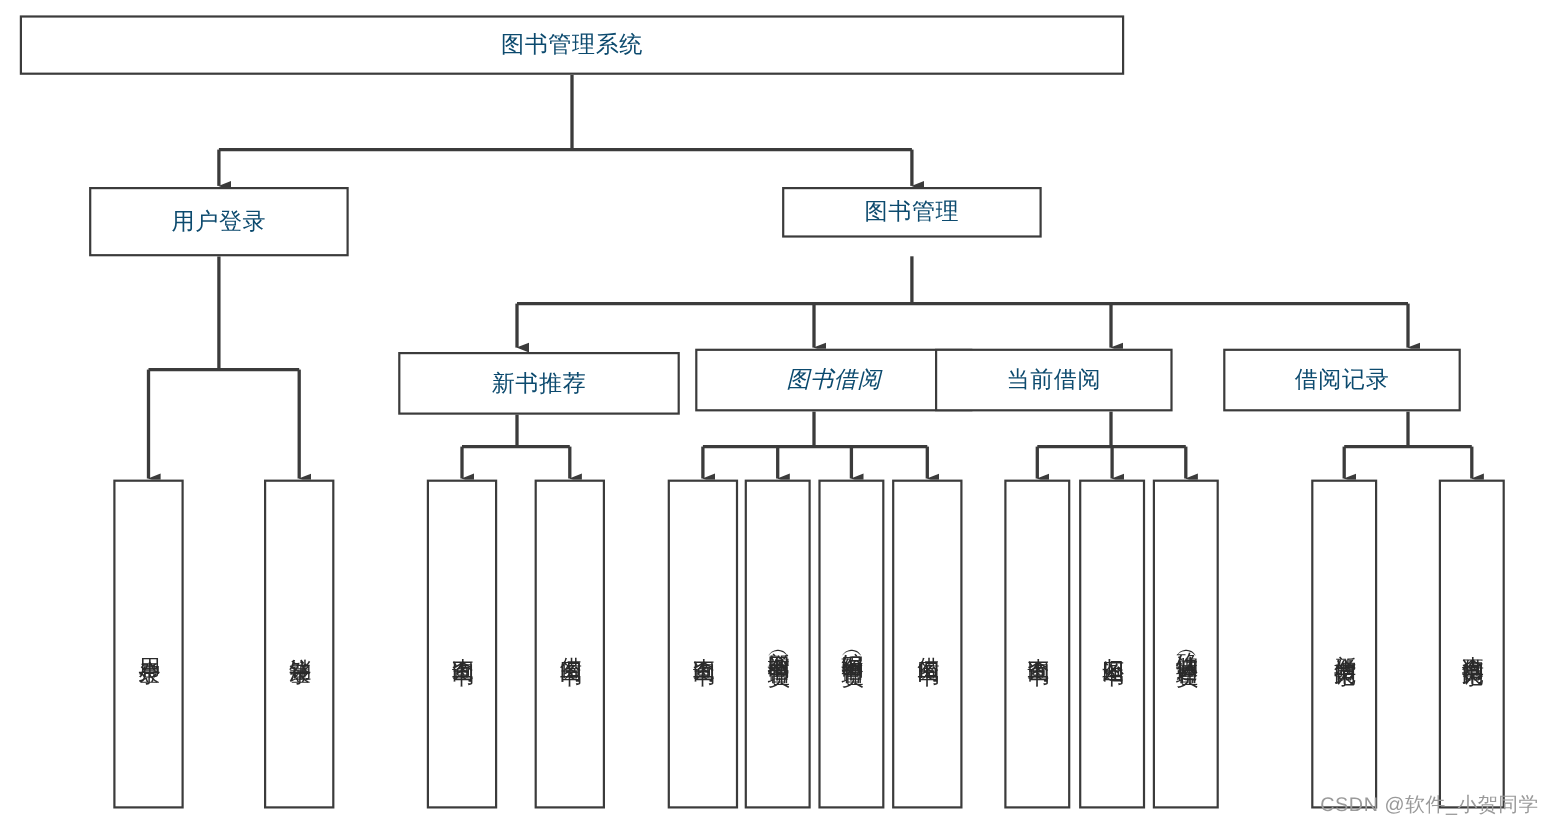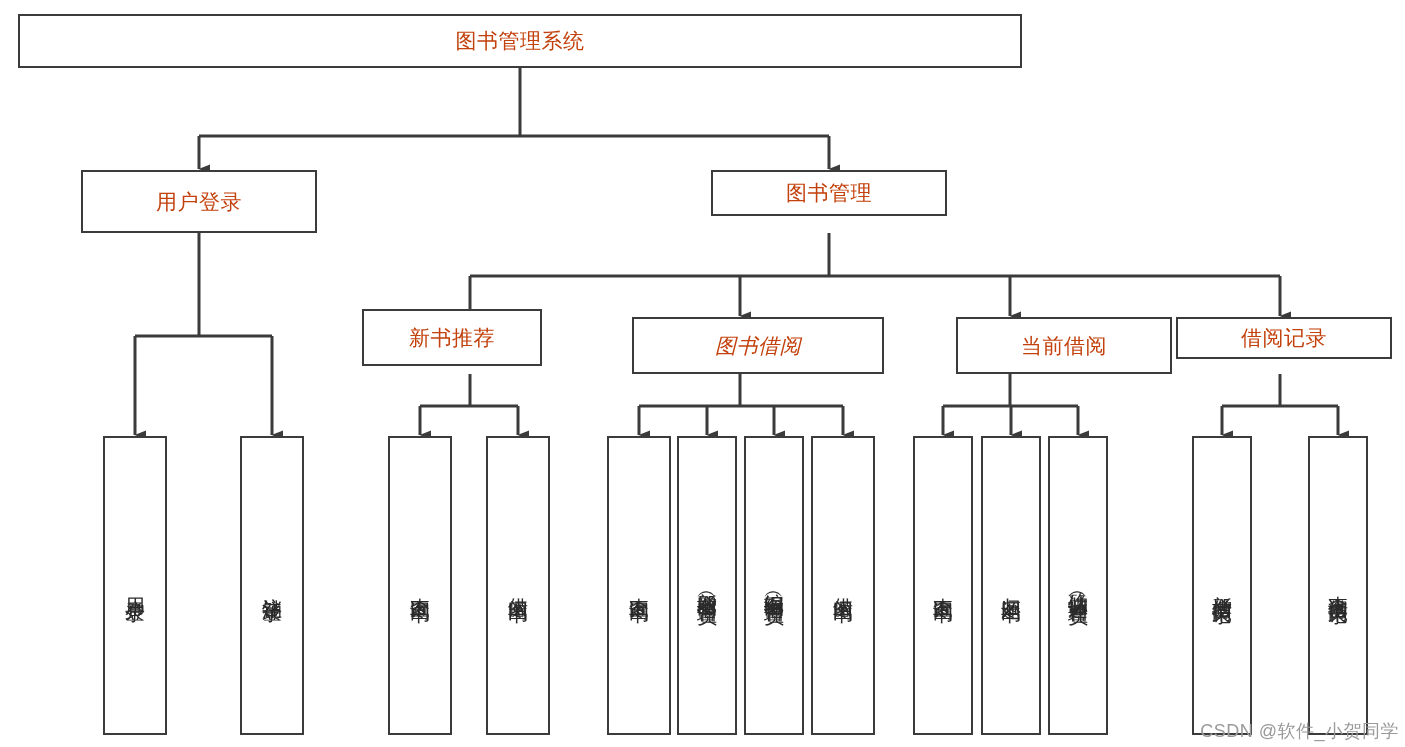--- a/index.html
+++ b/index.html
@@ -32,21 +32,21 @@
     display: flex;
     align-items: center;
     justify-content: center;
     overflow: hidden;
   }
   .node-box.level-0 {
     border-width: 2px;
   }
   .node-label-h {
     font-size: 21px;
-    color: #c2410c;
+    color: #0c4a6e;
     line-height: 1.2;
     white-space: nowrap;
     text-align: center;
     letter-spacing: 0.5px;
   }
   .node-label-v {
     font-size: 20px;
     color: #2a2a2a;
     writing-mode: vertical-rl;
     text-orientation: upright;
@@ -121,30 +121,30 @@
   <div id="nodes-layer">
       <div class="node-box level-0" style="left: 18px; top: 14px; width: 1004px; height: 54px;">
         <span class="node-label-h">图书管理系统</span>
       </div>
       <div class="node-box branch-box" style="left: 81px; top: 170px; width: 236px; height: 63px;">
         <span class="node-label-h">用户登录</span>
       </div>
       <div class="node-box branch-box" style="left: 711px; top: 170px; width: 236px; height: 46px;">
         <span class="node-label-h">图书管理</span>
       </div>
-      <div class="node-box branch-box" style="left: 362px; top: 309px; width: 180px; height: 57px; justify-content: center;">
+      <div class="node-box branch-box" style="left: 362px; top: 320px; width: 256px; height: 57px; justify-content: center;">
         <span class="node-label-h">新书推荐</span>
       </div>
       <div class="node-box branch-box" style="left: 632px; top: 317px; width: 252px; height: 57px; font-style: italic;">
         <span class="node-label-h">图书借阅</span>
       </div>
-      <div class="node-box branch-box" style="left: 956px; top: 317px; width: 216px; height: 57px;">
+      <div class="node-box branch-box" style="left: 850px; top: 317px; width: 216px; height: 57px;">
         <span class="node-label-h">当前借阅</span>
       </div>
-      <div class="node-box branch-box" style="left: 1176px; top: 317px; width: 216px; height: 42px; justify-content: center;">
+      <div class="node-box branch-box" style="left: 1112px; top: 317px; width: 216px; height: 57px; justify-content: center;">
         <span class="node-label-h">借阅记录</span>
       </div>
       <div class="node-box leaf-box" style="left: 103px; top: 436px; width: 64px; height: 299px;">
         <span class="node-label-v">用户登录</span>
       </div>
       <div class="node-box leaf-box" style="left: 240px; top: 436px; width: 64px; height: 299px;">
         <span class="node-label-v">注销登录</span>
       </div>
       <div class="node-box leaf-box" style="left: 388px; top: 436px; width: 64px; height: 299px;">
         <span class="node-label-v">查询图书</span>

